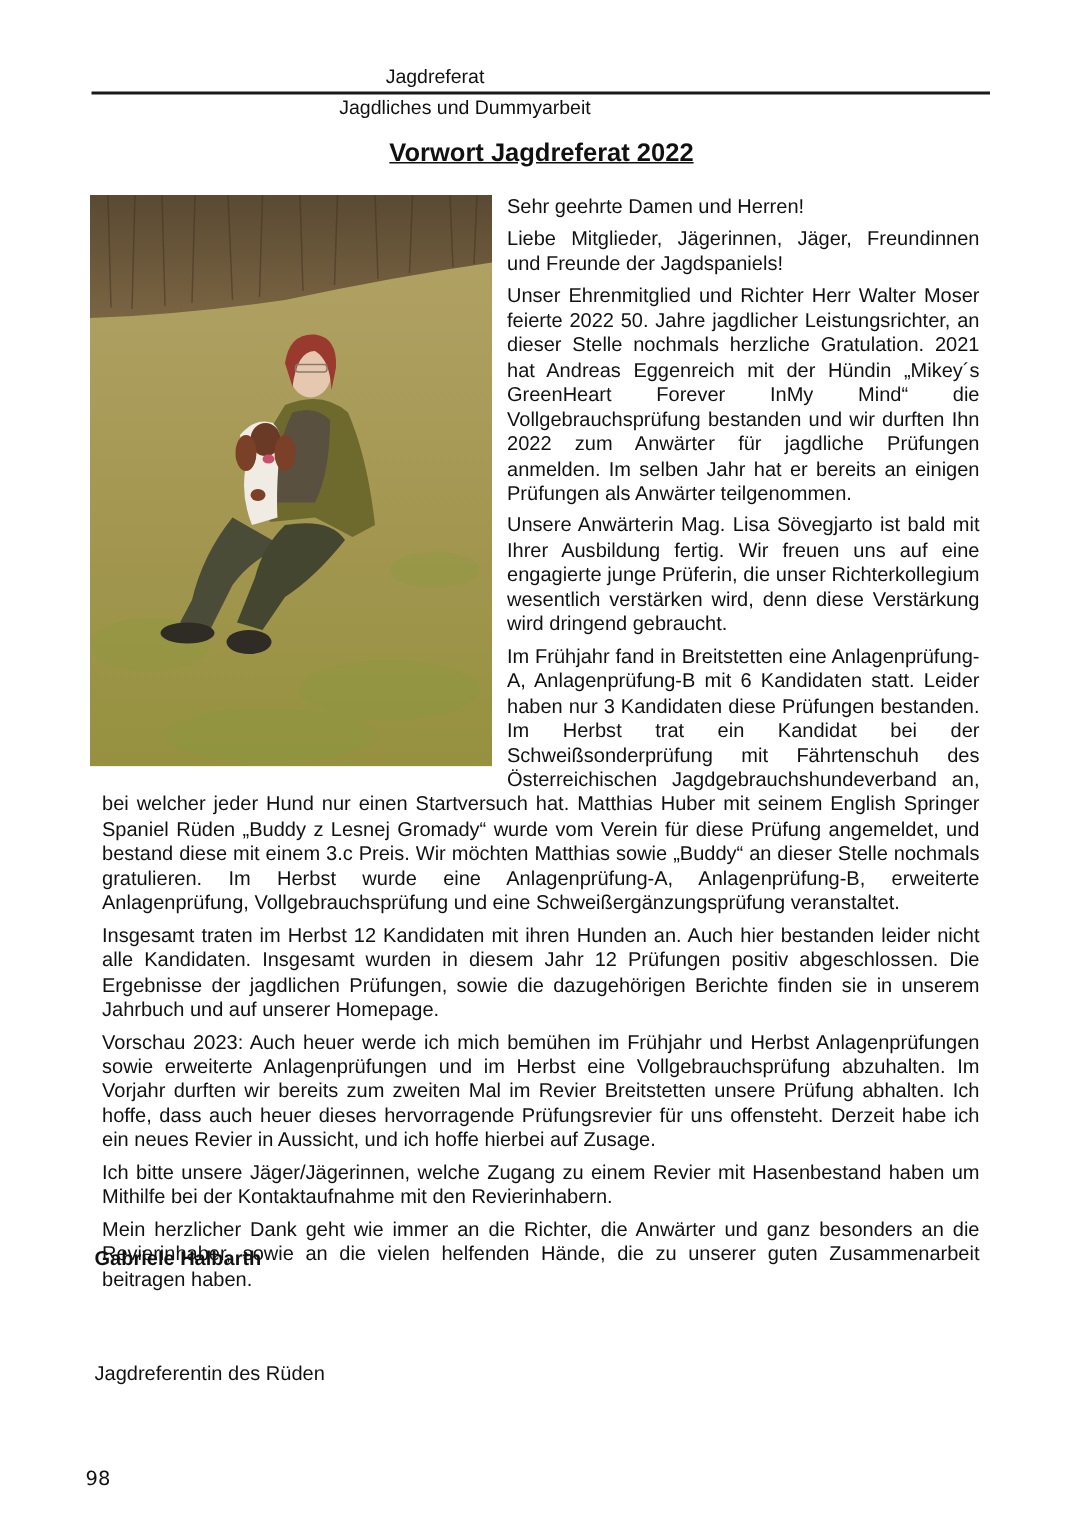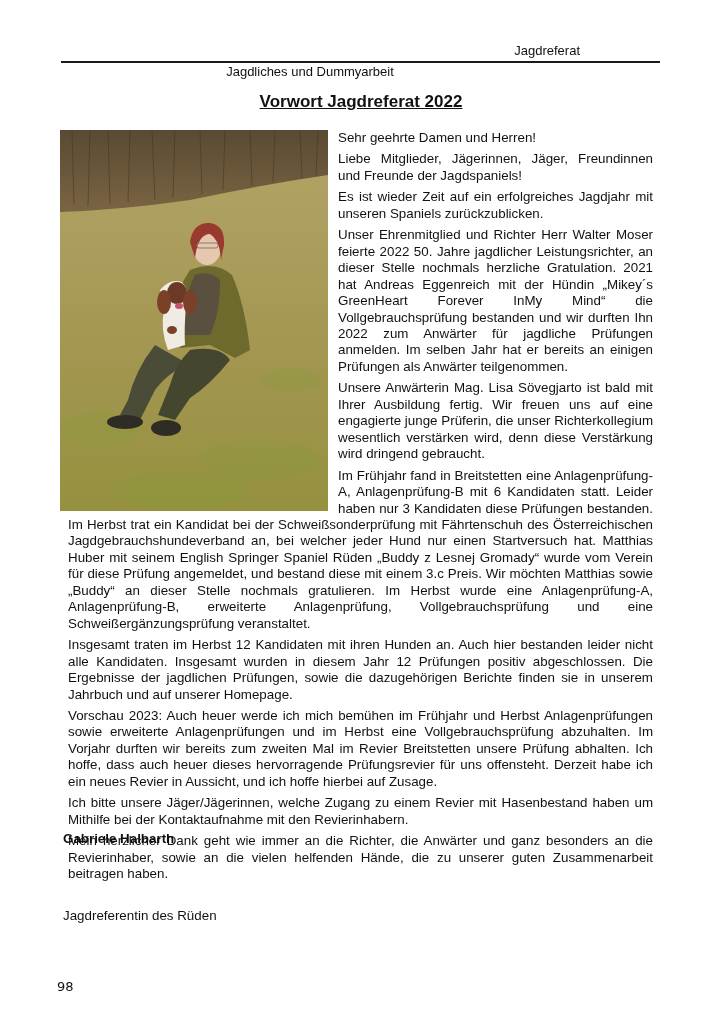--- a/index.html
+++ b/index.html
@@ -1,18 +1,18 @@
 <!DOCTYPE html>
 <html><head>
   <meta charset="utf-8">
   <style>
     html, body { margin: 0; padding: 0; background: #ffffff; }
     body { width: 722px; height: 1024px; position: relative; overflow: hidden;
       font-family: "Liberation Sans", sans-serif; color: #111111; }
-    .hdr-top { position: absolute; left: 0; width: 580px; top: 43px; text-align: right;
+    .hdr-top { position: absolute; left: 0; width: 580px; top: 43px; text-align: center;
       font-size: 13px; line-height: 16px; }
     .hdr-rule { position: absolute; left: 61px; width: 599px; top: 61px; height: 0;
       border-top: 2px solid #1a1a1a; }
     .hdr-sub { position: absolute; left: 0; width: 620px; top: 64px; text-align: center;
       font-size: 13px; line-height: 16px; }
     .title { position: absolute; left: 0; width: 722px; top: 91px; text-align: center;
       font-size: 17px; font-weight: bold; line-height: 22px; text-decoration: underline; }
     .photo { position: absolute; left: 60px; top: 130px; width: 268px; height: 381px; overflow: hidden; }
     .photo svg { display: block; }
     .body-text { position: absolute; left: 63px; top: 125px; width: 595px;
@@ -87,21 +87,20 @@
     <ellipse cx="130" cy="172" rx="7" ry="12" fill="#7a4028"></ellipse>
     <ellipse cx="119" cy="176" rx="4" ry="3" fill="#c8506a"></ellipse>
     <ellipse cx="112" cy="200" rx="5" ry="4" fill="#7a4028"></ellipse>
   </svg>
 </div>
 
 <div class="body-text">
   <div class="float-spacer"></div>
   <p>Sehr geehrte Damen und Herren!</p>
   <p>Liebe Mitglieder, Jägerinnen, Jäger, Freundinnen und Freunde der Jagdspaniels!</p>
-  <p>Es ist wieder Zeit auf ein erfolgreiches Jagdjahr mit unseren Spaniels zurückzublicken.</p>
   <p>Unser Ehrenmitglied und Richter Herr Walter Moser feierte 2022 50. Jahre jagdlicher Leistungsrichter, an dieser Stelle nochmals herzliche Gratulation. 2021 hat Andreas Eggenreich mit der Hündin „Mikey´s GreenHeart Forever InMy Mind“ die Vollgebrauchsprüfung bestanden und wir durften Ihn 2022 zum Anwärter für jagdliche Prüfungen anmelden. Im selben Jahr hat er bereits an einigen Prüfungen als Anwärter teilgenommen.</p>
   <p>Unsere Anwärterin Mag. Lisa Sövegjarto ist bald mit Ihrer Ausbildung fertig. Wir freuen uns auf eine engagierte junge Prüferin, die unser Richterkollegium wesentlich verstärken wird, denn diese Verstärkung wird dringend gebraucht.</p>
   <p>Im Frühjahr fand in Breitstetten eine Anlagenprüfung-A, Anlagenprüfung-B mit 6 Kandidaten statt. Leider haben nur 3 Kandidaten diese Prüfungen bestanden. Im Herbst trat ein Kandidat bei der Schweißsonderprüfung mit Fährtenschuh des Österreichischen Jagdgebrauchshundeverband an, bei welcher jeder Hund nur einen Startversuch hat. Matthias Huber mit seinem English Springer Spaniel Rüden „Buddy z Lesnej Gromady“ wurde vom Verein für diese Prüfung angemeldet, und bestand diese mit einem 3.c Preis. Wir möchten Matthias sowie „Buddy“ an dieser Stelle nochmals gratulieren. Im Herbst wurde eine Anlagenprüfung-A, Anlagenprüfung-B, erweiterte Anlagenprüfung, Vollgebrauchsprüfung und eine Schweißergänzungsprüfung veranstaltet.</p>
   <p>Insgesamt traten im Herbst 12 Kandidaten mit ihren Hunden an. Auch hier bestanden leider nicht alle Kandidaten. Insgesamt wurden in diesem Jahr 12 Prüfungen positiv abgeschlossen. Die Ergebnisse der jagdlichen Prüfungen, sowie die dazugehörigen Berichte finden sie in unserem Jahrbuch und auf unserer Homepage.</p>
   <p>Vorschau 2023: Auch heuer werde ich mich bemühen im Frühjahr und Herbst Anlagenprüfungen sowie erweiterte Anlagenprüfungen und im Herbst eine Vollgebrauchsprüfung abzuhalten. Im Vorjahr durften wir bereits zum zweiten Mal im Revier Breitstetten unsere Prüfung abhalten. Ich hoffe, dass auch heuer dieses hervorragende Prüfungsrevier für uns offensteht. Derzeit habe ich ein neues Revier in Aussicht, und ich hoffe hierbei auf Zusage.</p>
   <p>Ich bitte unsere Jäger/Jägerinnen, welche Zugang zu einem Revier mit Hasenbestand haben um Mithilfe bei der Kontaktaufnahme mit den Revierinhabern.</p>
   <p>Mein herzlicher Dank geht wie immer an die Richter, die Anwärter und ganz besonders an die Revierinhaber, sowie an die vielen helfenden Hände, die zu unserer guten Zusammenarbeit beitragen haben.</p>
 </div>
 
 <div class="sig-name">Gabriele Halbarth</div>

